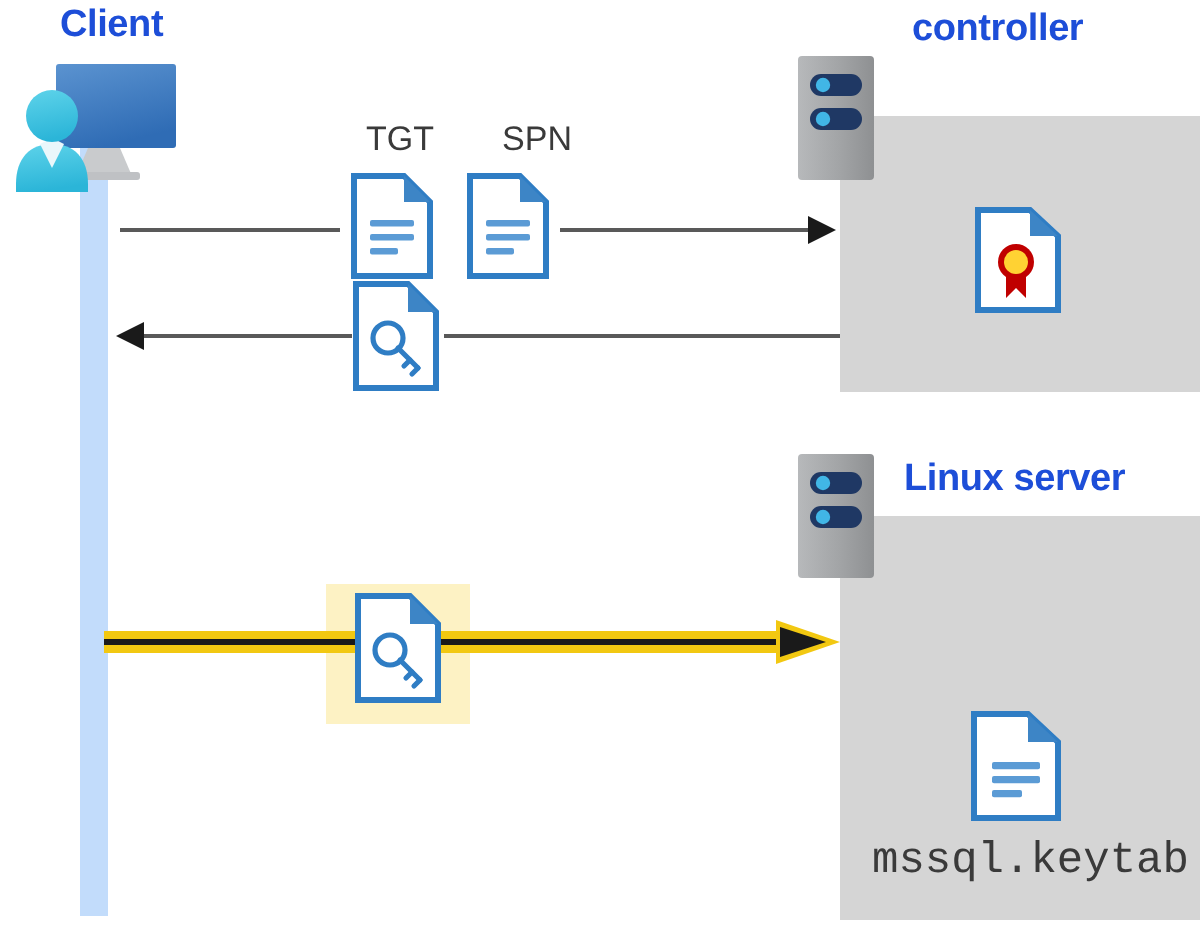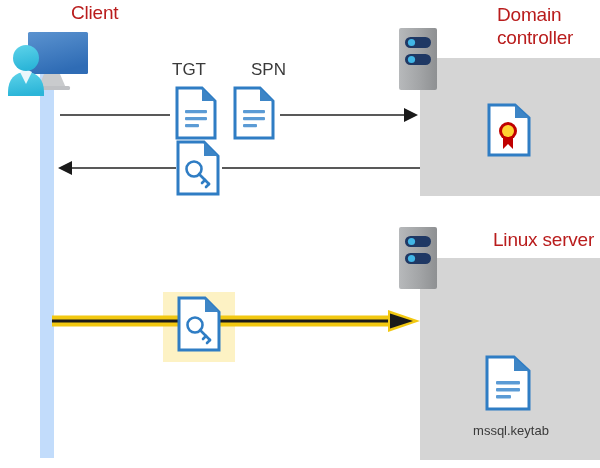--- a/index.html
+++ b/index.html
@@ -14,36 +14,36 @@
     position: relative;
     width: 600px;
     height: 468px;
     background: #ffffff;
     overflow: hidden;
   }
   .abs { position: absolute; }
 
   
   .hdr-label {
-    font-weight: normal;
-    color: #b91c1c;
+    font-weight: bold;
+    color: #1d4ed8;
     font-size: 19px;
     line-height: 23px;
     letter-spacing: -0.2px;
-    margin-left: 41px;
   }
   .file-label {
     color: #3a3a3a;
     font-size: 17px;
     line-height: 20px;
   }
   .small-label {
     color: #3a3a3a;
-    font-size: 13px;
+    font-size: 22px;
     line-height: 21px;
+    font-family: Liberation Mono, monospace;
   }
 
   
   .panel { background: #d5d5d5; }
 
   
   .lifeline { background: #c2dcfb; }
 
   
   .highlight { background: #fdf2c4; }
@@ -105,21 +105,20 @@
       </defs>
       <rect x="1" y="1" width="38" height="62" rx="2" fill="url(#rackGrad1)"></rect>
       <rect x="7" y="10" width="26" height="11" rx="5.5" fill="#1f3864"></rect>
       <circle cx="13.5" cy="15.5" r="3.6" fill="#41b6e6"></circle>
       <rect x="7" y="27" width="26" height="11" rx="5.5" fill="#1f3864"></rect>
       <circle cx="13.5" cy="32.5" r="3.6" fill="#41b6e6"></circle>
     </svg>
   </div>
 
   <div class="abs hdr-label" style="left:456px; top:3px; width:140px;">
-    <div>Domain</div>
     <div>controller</div>
   </div>
 
   <div class="abs" style="left:487px; top:103px; width:44px; height:54px;">
     <svg width="44" height="54" viewBox="0 0 44 54">
       <path d="M2 2 L28 2 L42 15 L42 52 L2 52 Z" fill="#ffffff" stroke="#2f7dc4" stroke-width="3"></path>
       <path d="M28 2 L42 15 L28 15 Z" fill="#3d85c6"></path>
 
       <path d="M16 30 L16 46 L21 41 L26 46 L26 30 Z" fill="#c00000"></path>
 
@@ -164,21 +163,21 @@
 
   <div class="abs" style="left:175px; top:86px; width:42px; height:54px;">
     <svg width="42" height="54" viewBox="0 0 42 54">
       <path d="M2 2 L27 2 L40 15 L40 52 L2 52 Z" fill="#ffffff" stroke="#2f7dc4" stroke-width="3"></path>
       <path d="M27 2 L40 15 L27 15 Z" fill="#3d85c6"></path>
       <rect x="10" y="24" width="22" height="3.3" rx="1" fill="#5b9bd5"></rect>
       <rect x="10" y="31" width="22" height="3.3" rx="1" fill="#5b9bd5"></rect>
       <rect x="10" y="38" width="14" height="3.3" rx="1" fill="#5b9bd5"></rect>
     </svg>
   </div>
-  <div class="abs file-label" style="left:172px; top:60px; width:56px; ">TGT</div>
+  <div class="abs file-label" style="left:172px; top:60px; width:56px; text-align:center;">TGT</div>
 
   <div class="abs" style="left:233px; top:86px; width:42px; height:54px;">
     <svg width="42" height="54" viewBox="0 0 42 54">
       <path d="M2 2 L27 2 L40 15 L40 52 L2 52 Z" fill="#ffffff" stroke="#2f7dc4" stroke-width="3"></path>
       <path d="M27 2 L40 15 L27 15 Z" fill="#3d85c6"></path>
       <rect x="10" y="24" width="22" height="3.3" rx="1" fill="#5b9bd5"></rect>
       <rect x="10" y="31" width="22" height="3.3" rx="1" fill="#5b9bd5"></rect>
       <rect x="10" y="38" width="14" height="3.3" rx="1" fill="#5b9bd5"></rect>
     </svg>
   </div>

